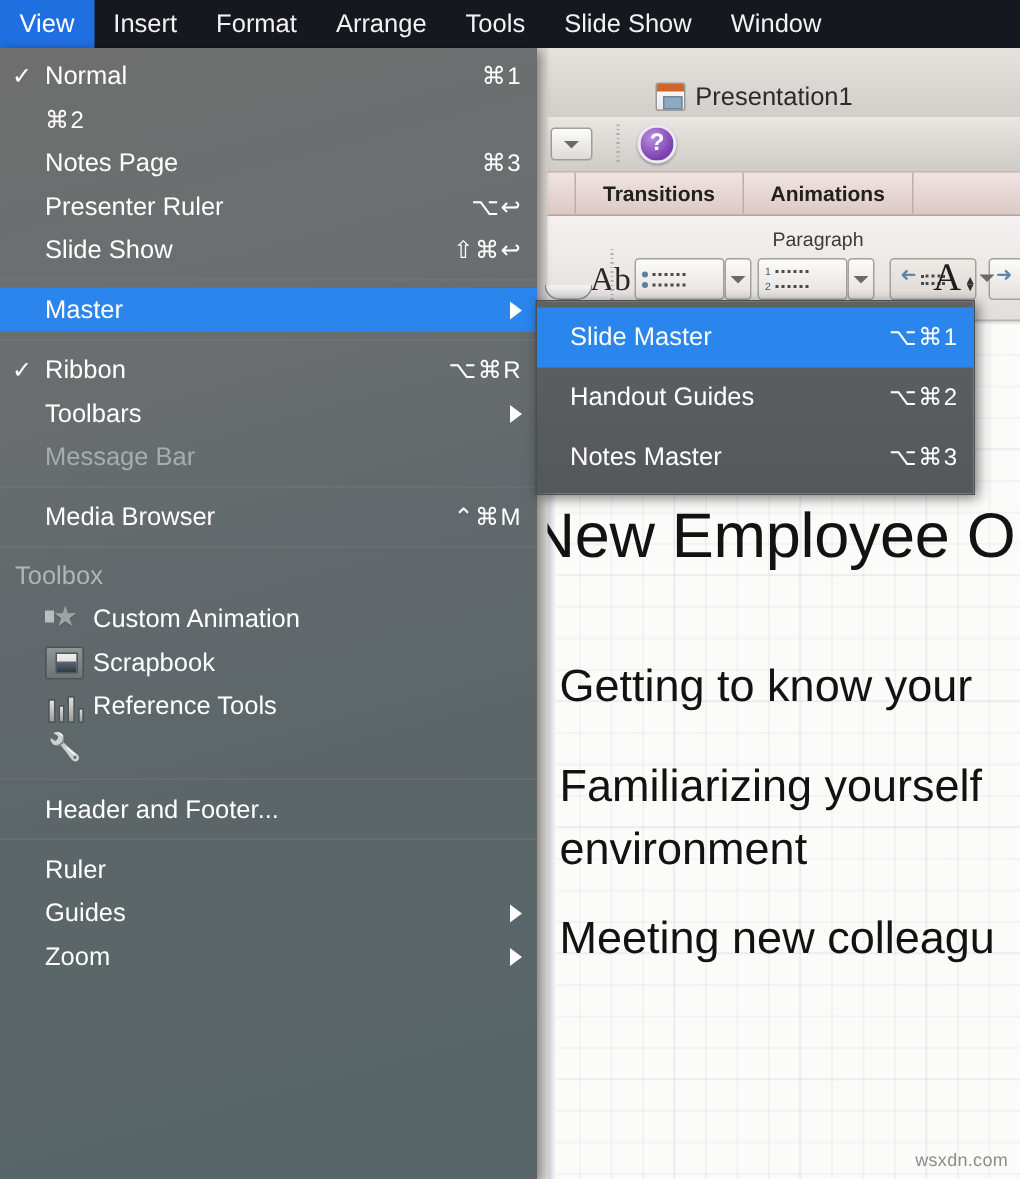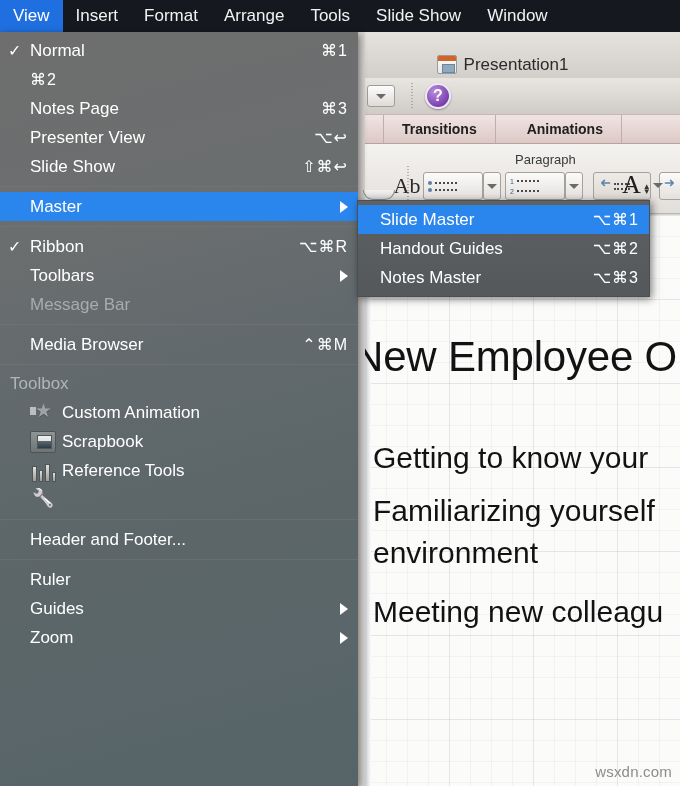--- a/index.html
+++ b/index.html
@@ -58,21 +58,21 @@
     border:2px solid #ece8f4;
     color:#fff; font-size:16px; font-weight:bold;
     display:flex;align-items:center;justify-content:center;
     box-shadow:0 1px 2px rgba(0,0,0,.35);
   }
 
   .ppt-ribbon-tabs {
     position:absolute; left:365px; top:114px; right:0; height:30px;
     background:linear-gradient(#f0e4e2,#dcc9c6);
     border-top:1px solid #cbb5b2; border-bottom:1px solid #b8a19e;
-    display:flex; align-items:stretch;gap:13px;
+    display:flex; align-items:stretch;
   }
   .rtab {
     display:flex;align-items:center;justify-content:center;
     font-size:14px;font-weight:bold;color:#20201f;
     border-right:1px solid #c3aca9; padding:0 18px;
   }
   .rtab:first-child { border-left:1px solid #c3aca9; margin-left:18px; }
 
   .ppt-ribbon-body {
     position:absolute; left:365px; top:144px; right:0; height:70px;
@@ -146,21 +146,21 @@
   }
   .slide-title {
     position:absolute; left:-12px; top:118px;
     font-size:42px; color:#121212; white-space:nowrap; letter-spacing:-.2px;
   }
   .slide-body { position:absolute; left:8px; top:222px; white-space:nowrap; }
   .slide-line { font-size:30px; color:#121212; line-height:1.42; }
 
   .watermark {
     position:absolute; right:8px; bottom:6px;
-    font-size:15px; color:#8c8c8c; letter-spacing:.2px;
+    font-size:12px; color:#8c8c8c; letter-spacing:.2px;
   }
 
   
   .menubar {
     position:absolute; left:0; top:0; width:680px; height:32px;
     background:#16181f;
     display:flex; align-items:stretch;
     z-index:20;
   }
   .mb-item {
@@ -239,21 +239,21 @@
 
   
   .submenu {
     position:absolute; left:357px; top:200px; width:293px;
     background:linear-gradient(#5f6163,#54585a);
     box-shadow:2px 2px 8px rgba(0,0,0,.5);
     border:1px solid #4b4f51;
     z-index:30; padding:4px 0;
     font-size:17px; color:#fff;
   }
-  .submenu .mrow { padding-left:22px; height:29px; }
+  .submenu .mrow { padding-left:22px; height:40px; }
 </style>
 </head>
 <body>
 
 <div id="ppt-window">
 
   <div class="ppt-titlebar">
     <div class="title-wrap">
       <span class="ppt-doc-icon"></span>
       <span class="ppt-title-text">Presentation1</span>
@@ -332,21 +332,21 @@
       <span class="font-a">A</span>
       <span class="aa-dots">▲<br>▼</span>
       <span class="tri-down"></span>
     </div>
   </div>
 
   <div class="slide-area">
     <div class="slide-title">New Employee O</div>
     <div class="slide-body">
       <div class="slide-line">Getting to know your</div>
-      <div class="slide-line" style="margin-top:10px">Familiarizing yourself</div>
+      <div class="slide-line" style="margin-top:24px">Familiarizing yourself</div>
       <div class="slide-line">environment</div>
       <div class="slide-line" style="margin-top:16px">Meeting new colleagu</div>
     </div>
     <div class="watermark">wsxdn.com</div>
   </div>
 </div>
 
 <div class="menubar">
   <div class="mb-item active">View</div>
   <div class="mb-item">Insert</div>
@@ -368,21 +368,21 @@
     <span class="check"></span>
     <span class="mshort">⌘2</span>
   </div>
   <div class="mrow">
     <span class="check"></span>
     <span class="mlabel">Notes Page</span>
     <span class="mshort">⌘3</span>
   </div>
   <div class="mrow">
     <span class="check"></span>
-    <span class="mlabel">Presenter View</span>
+    <span class="mlabel">Presenter Ruler</span>
     <span class="mshort">⌥↩</span>
   </div>
   <div class="mrow">
     <span class="check"></span>
     <span class="mlabel">Slide Show</span>
     <span class="mshort">⇧⌘↩</span>
   </div>
 
   <div class="msep"></div>
 

